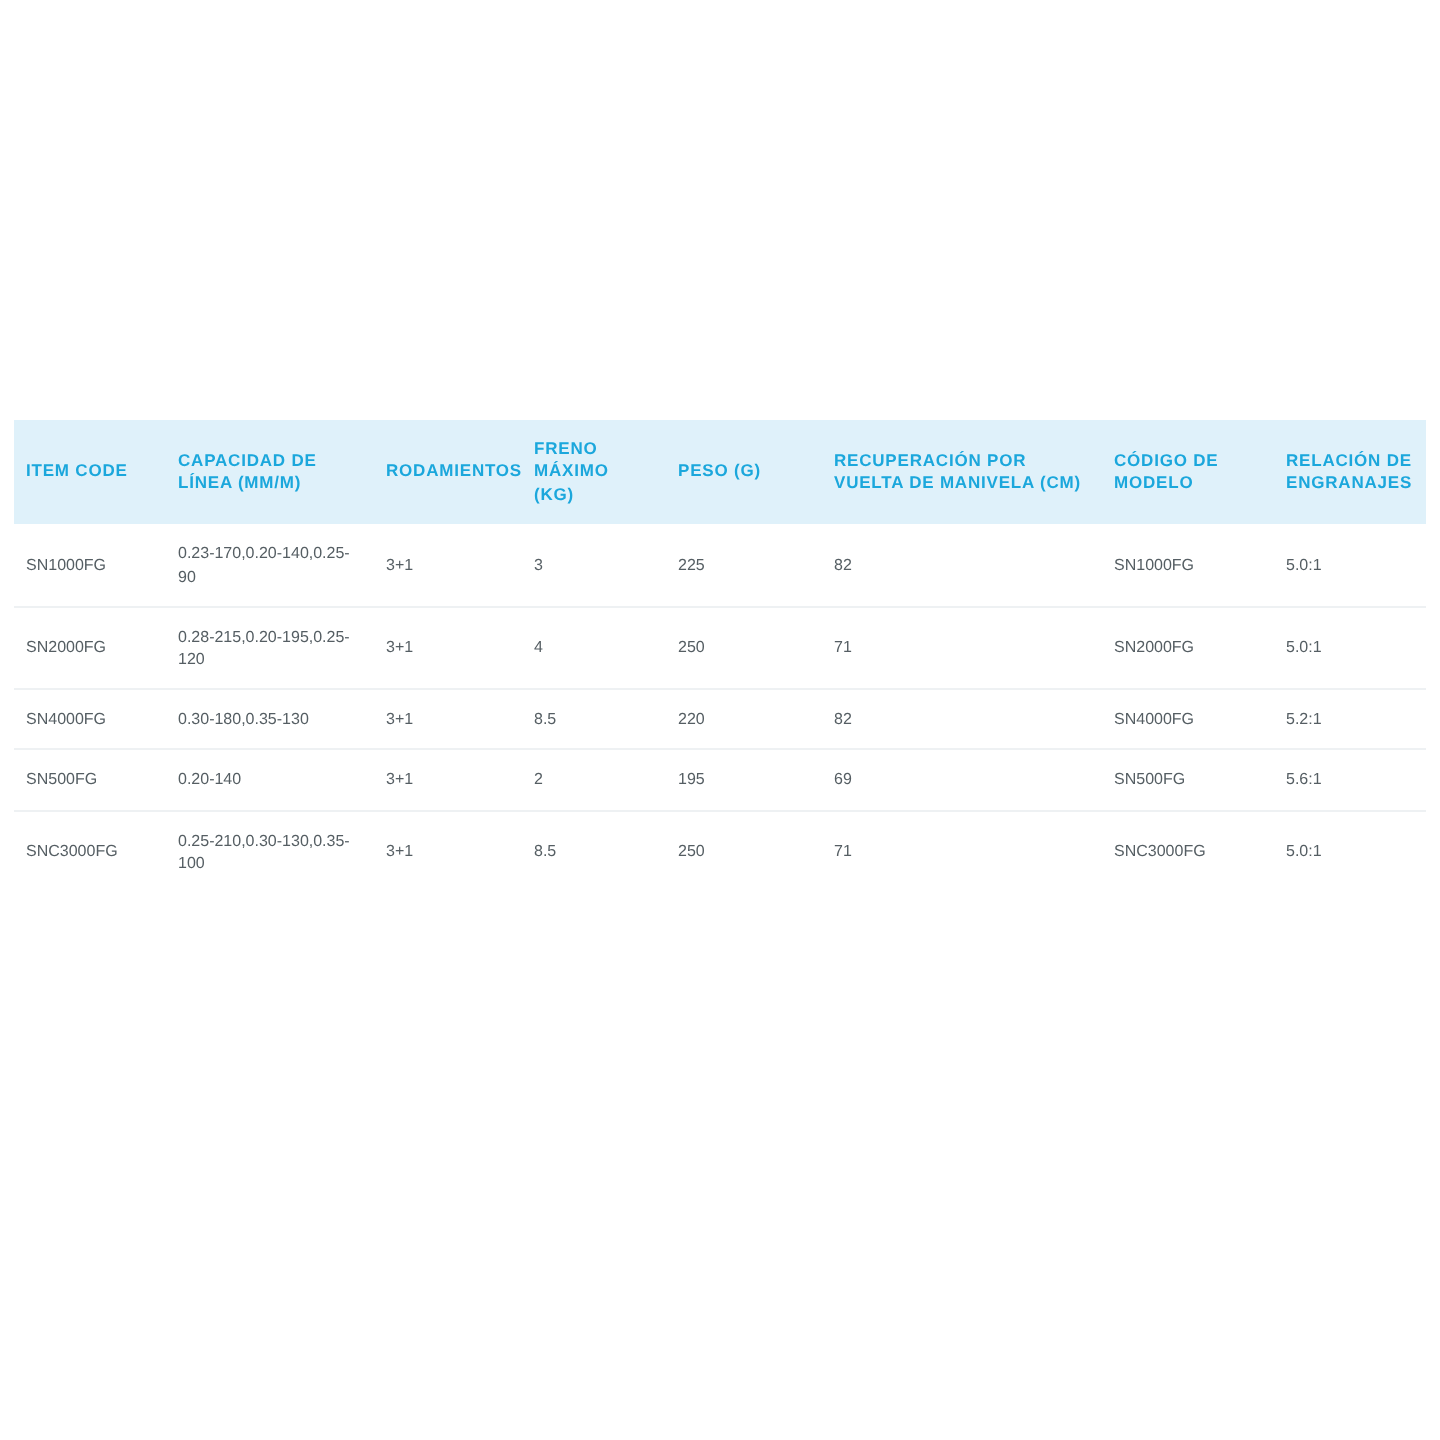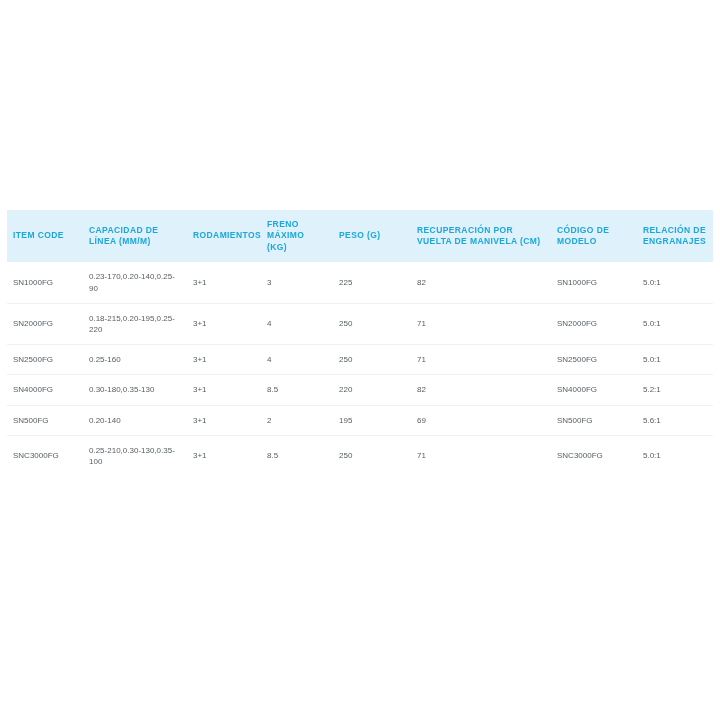--- a/index.html
+++ b/index.html
@@ -100,36 +100,26 @@
           <td>0.23-170,0.20-140,0.25-90</td>
           <td>3+1</td>
           <td>3</td>
           <td>225</td>
           <td>82</td>
           <td>SN1000FG</td>
           <td>5.0:1</td>
         </tr>
         <tr>
           <td>SN2000FG</td>
-          <td>0.18-215,0.20-195,0.25-220</td>
+          <td>0.28-215,0.20-195,0.25-120</td>
           <td>3+1</td>
           <td>4</td>
           <td>250</td>
           <td>71</td>
           <td>SN2000FG</td>
-          <td>5.0:1</td>
-        </tr>
-        <tr>
-          <td>SN2500FG</td>
-          <td>0.25-160</td>
-          <td>3+1</td>
-          <td>4</td>
-          <td>250</td>
-          <td>71</td>
-          <td>SN2500FG</td>
           <td>5.0:1</td>
         </tr>
         <tr>
           <td>SN4000FG</td>
           <td>0.30-180,0.35-130</td>
           <td>3+1</td>
           <td>8.5</td>
           <td>220</td>
           <td>82</td>
           <td>SN4000FG</td>

